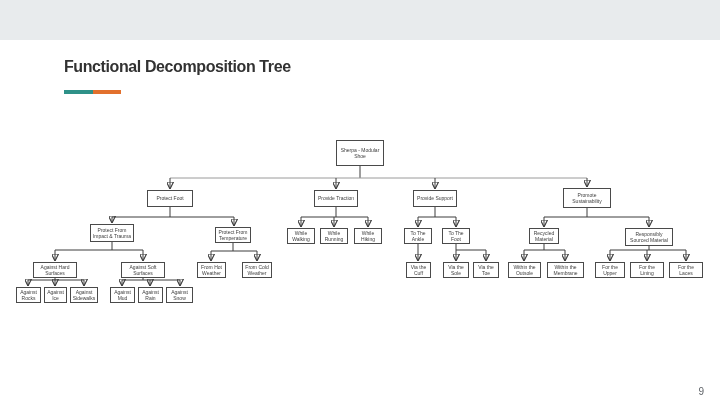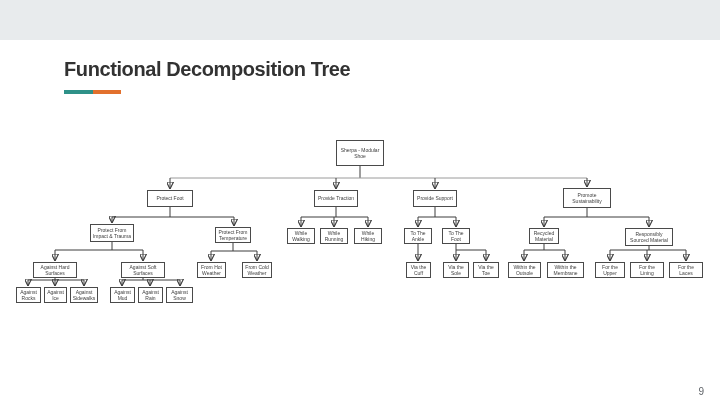--- a/index.html
+++ b/index.html
@@ -12,21 +12,21 @@
   .slide { position: relative; width: 720px; height: 405px; background: #ffffff; }
 
   .top-bar {
     position: absolute; left: 0; top: 0;
     width: 720px; height: 40px;
     background: #e8ebed;
   }
 
   .slide-title {
     position: absolute; left: 64px; top: 58px;
-    font-size: 20px; font-weight: bold;
+    font-size: 16px; font-weight: bold;
     letter-spacing: -0.4px;
     color: #323232;
     white-space: nowrap;
   }
   .accent-bar { position: absolute; top: 90px; height: 4px; }
   .accent-teal   { left: 64px; width: 29px; background: #2e9188; }
   .accent-orange { left: 93px; width: 28px; background: #e2702d; }
 
   .diagram { position: absolute; left: 0; top: 0; width: 720px; height: 405px; }
   .connectors { position: absolute; left: 0; top: 0; width: 720px; height: 405px; pointer-events: none; }

